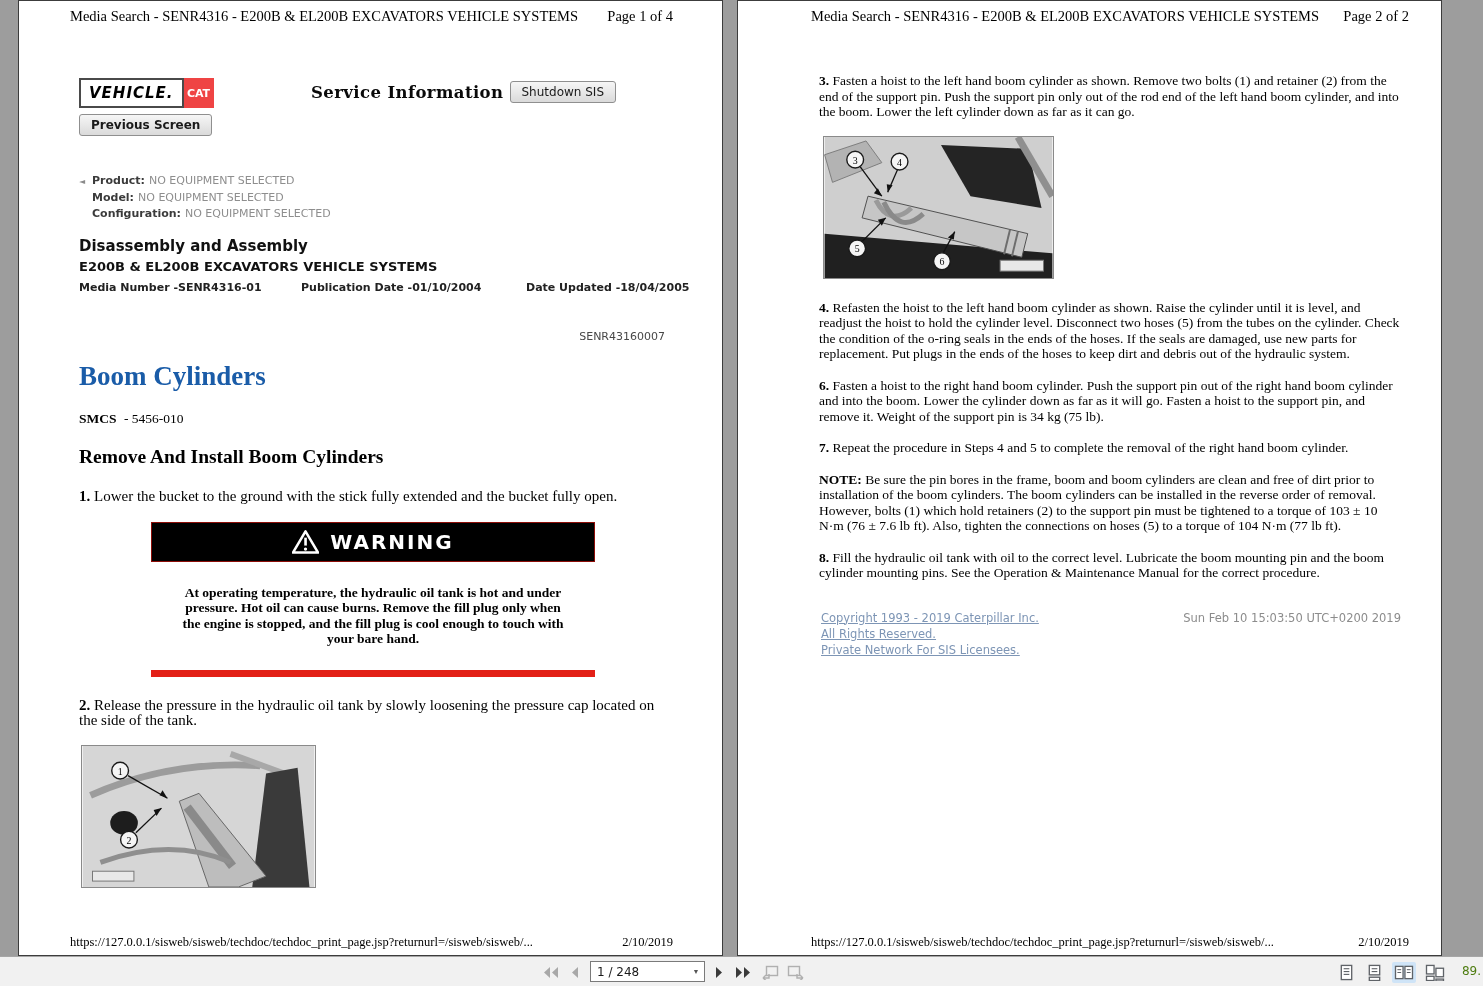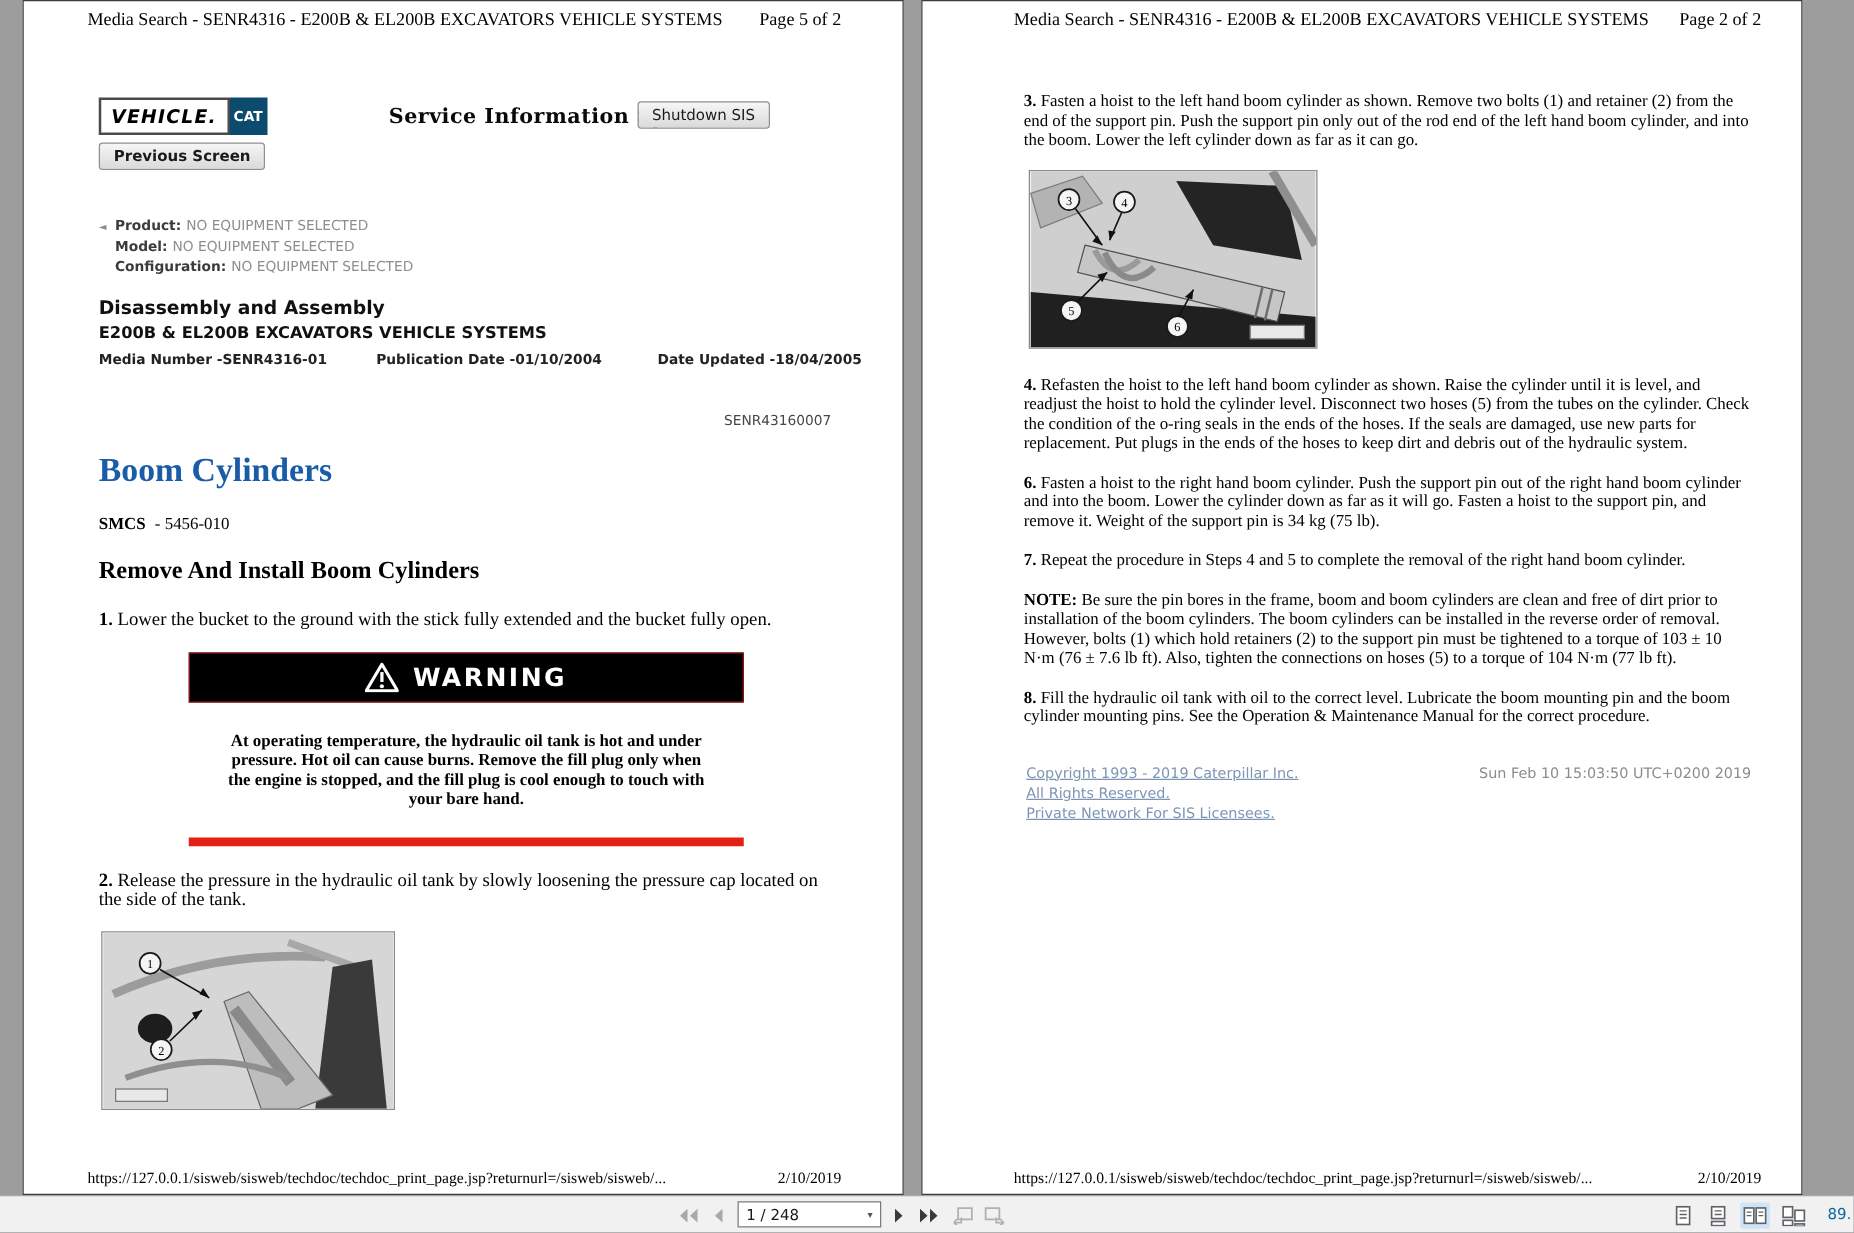--- a/index.html
+++ b/index.html
@@ -11,21 +11,21 @@
   #page2 { left: 737px; }
 
   .pg-header { display: flex; justify-content: space-between; font-size: 14.5px; color: #000; }
   #page1 .pg-header { padding: 7px 49px 0 51px; }
   #page2 .pg-header { padding: 7px 32px 0 73px; }
 
   
   .brand-row { position: relative; margin: 53px 49px 0 60px; height: 73px; }
   .logo { position: absolute; left: 0; top: 0; display: inline-flex; align-items: stretch; height: 30px; }
   .logo-fin { border: 2px solid #4a4a4a; background: #fff; padding: 4px 8px 0 8px; font: italic bold 15px "DejaVu Sans", sans-serif; letter-spacing: 1px; color: #000; }
-  .logo-cat { background: #0c4a6e; color: #fff; width: 30px; display: flex; align-items: center; justify-content: center; font: bold 11px "DejaVu Sans", sans-serif; }
+  .logo-cat { background: #ef4444; color: #fff; width: 30px; display: flex; align-items: center; justify-content: center; font: bold 11px "DejaVu Sans", sans-serif; }
   .app-title { position: absolute; left: 232px; top: 5px; font-family: "DejaVu Serif", serif; font-weight: bold; font-size: 16.5px; letter-spacing: .4px; color: #0a0a0a; }
   .btn { font: 12px "DejaVu Sans", sans-serif; color: #1a1a1a; background: linear-gradient(#f6f6f6, #dadada); border: 1px solid #8f8f8f; border-radius: 3px; padding: 3px 11px; cursor: pointer; text-align: center; }
   .btn-shutdown { position: absolute; right: 57px; top: 3px; }
   .btn-previous { position: absolute; left: 0; top: 36px; font-weight: bold; }
 
   .equipment { margin: 22px 0 0 60px; font: 11px "DejaVu Sans", sans-serif; }
   .equip-row { display: flex; line-height: 16px; }
   .equip-marker { width: 13px; color: #8a8a8a; font-size: 8px; padding-top: 1px; }
   .equip-label { font-weight: bold; color: #3b3b3b; margin-right: 4px; }
   .equip-value { color: #8e8e8e; }
@@ -68,29 +68,29 @@
 
   
   .toolbar { position: absolute; left: 0; right: 0; top: 956px; height: 30px; background: #f1f1f1; border-top: 1px solid #a6a6a6; }
   .tb-btn { position: absolute; top: 0; height: 30px; display: flex; align-items: center; justify-content: center; cursor: pointer; background: none; border: none; padding: 0; }
   .combo { position: absolute; left: 590px; top: 4px; width: 115px; height: 21px; background: #fff; border: 1px solid #7a7a7a; display: flex; align-items: center; }
   .combo input { flex: 1; border: none; outline: none; font: 12px "DejaVu Sans", sans-serif; color: #1a1a1a; padding-left: 6px; background: transparent; width: 90px; }
   .combo .arrow { width: 16px; text-align: center; font-size: 7px; color: #555; cursor: pointer; }
   .view-icons { position: absolute; right: 36px; top: 0; height: 30px; display: flex; align-items: center; gap: 7px; }
   .view-icon { padding: 2px; border-radius: 2px; display: flex; cursor: pointer; }
   .view-icon.selected { background: #CFE4F7; }
-  .zoom-label { position: absolute; right: 2px; top: 7px; font: 12px "DejaVu Sans", sans-serif; color: #0369a1; }
+  .zoom-label { position: absolute; right: 2px; top: 7px; font: 12px "DejaVu Sans", sans-serif; color: #4d7c0f; }
 </style>
 </head>
 <body>
 
 <div class="page" id="page1">
   <div class="pg-header">
     <span>Media Search - SENR4316 - E200B &amp; EL200B EXCAVATORS VEHICLE SYSTEMS</span>
-    <span>Page 5 of 2</span>
+    <span>Page 1 of 4</span>
   </div>
 
   <div class="brand-row">
     <div class="logo">
       <span class="logo-fin">VEHICLE.</span>
       <span class="logo-cat">CAT</span>
     </div>
     <div class="app-title">Service Information System</div>
     <button class="btn btn-shutdown">Shutdown SIS</button>
     <button class="btn btn-previous">Previous Screen</button>

